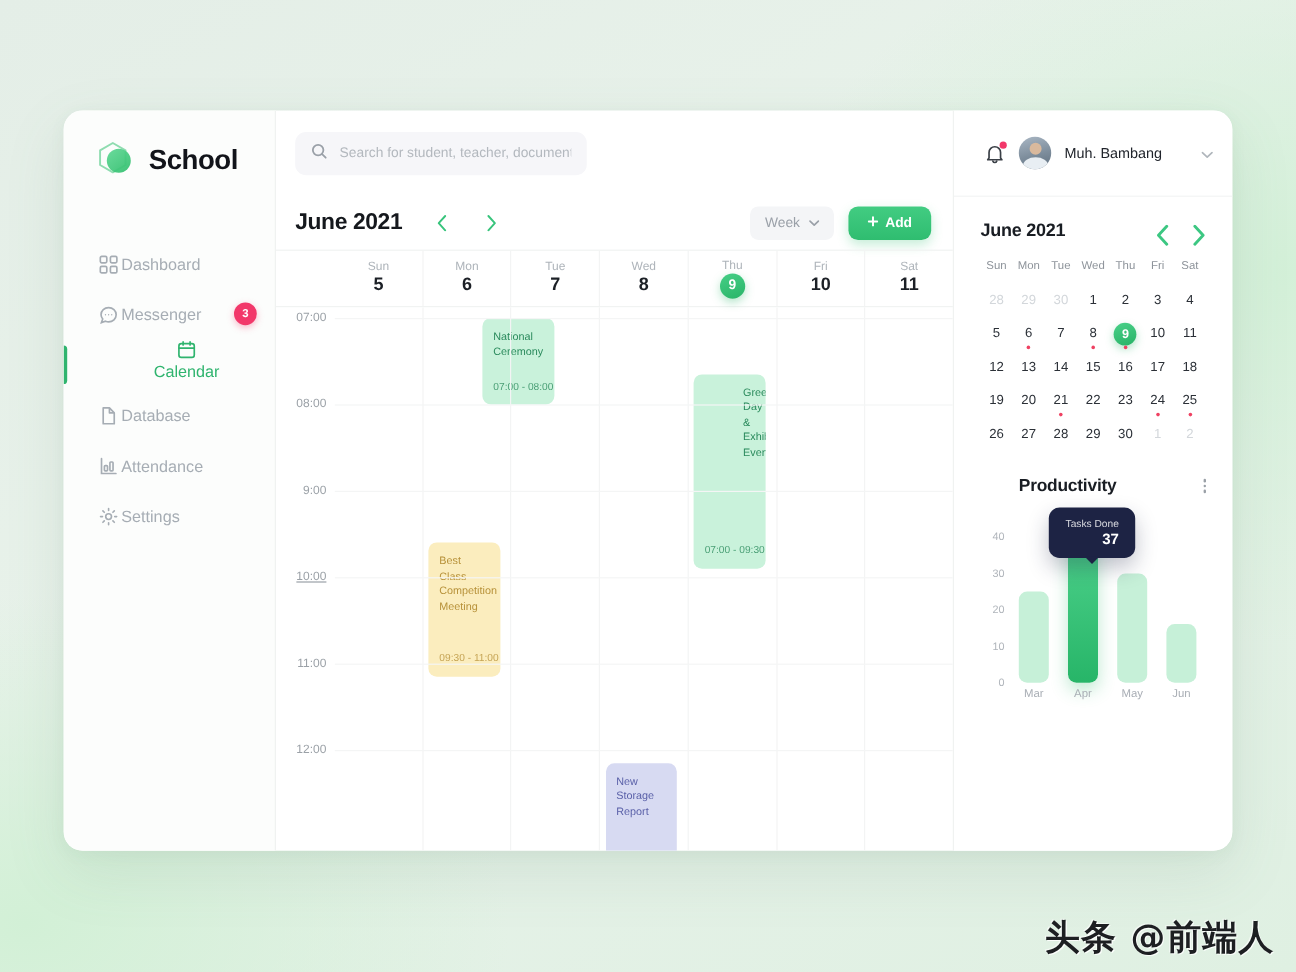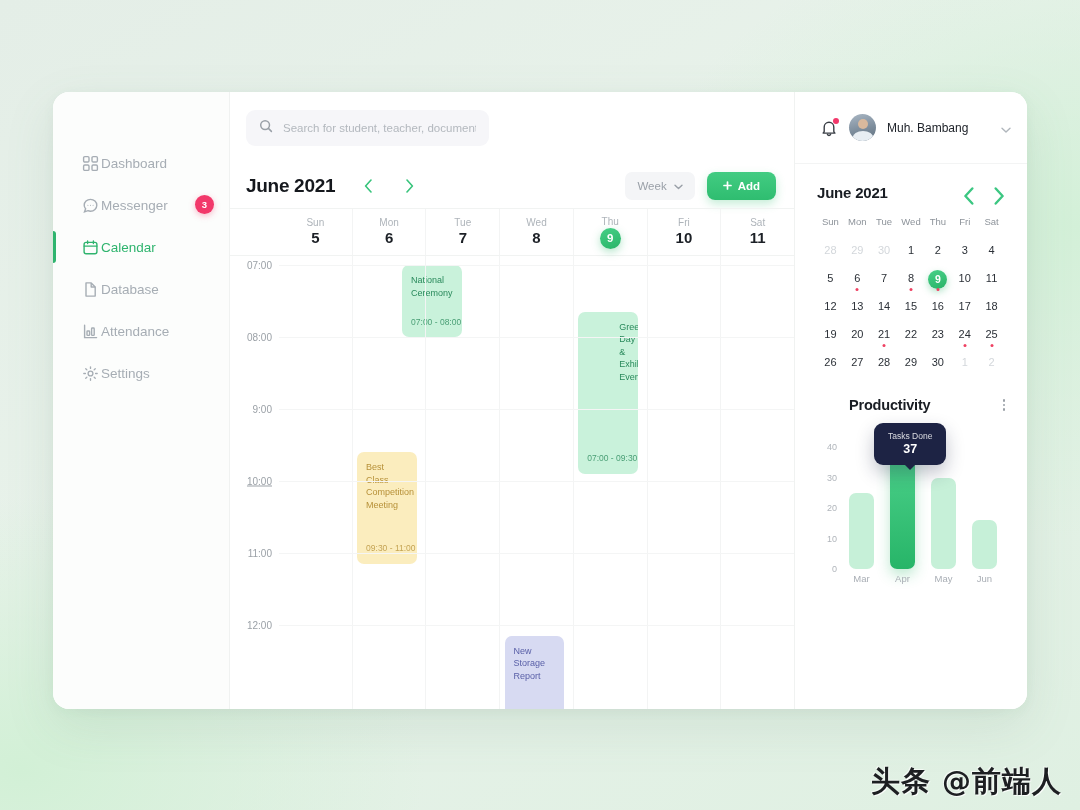--- a/index.html
+++ b/index.html
@@ -55,21 +55,21 @@
   }
 
   #nav { margin-top: 50px; }
   .nav-item {
     display: flex; align-items: center; gap: 2px;
     height: 42px; padding-left: 29px;
     color: #a6adb4; font-size: 13.5px; cursor: pointer;
     position: relative;
   }
   .nav-item .nav-label { white-space: nowrap; }
-  .nav-item.active { color: #2fb46e; font-weight: 500; }
+  .nav-item.active { color: #2fb46e; font-weight: 500; flex-direction: column; }
   .nav-item.active::before {
     content: ""; position: absolute; left: 0; top: 5px;
     width: 3px; height: 32px; border-radius: 0 3px 3px 0;
     background: #2fb46e;
   }
   .nav-icon { width: 17px; height: 17px; flex: 0 0 17px; display: block; }
   .nav-badge {
     position: absolute; left: 142px; top: 11px;
     width: 19px; height: 19px; border-radius: 50%;
     background: #f2386a; color: #fff;
@@ -252,21 +252,21 @@
   .bar-slot { flex: 1 1 0; position: relative; display: flex; justify-content: center; align-items: flex-end; }
   .bar { width: 25px; border-radius: 7px; background: #c6f0d8; }
   .bar.hl { background: linear-gradient(180deg,#4ed28c,#27b568); box-shadow: 0 6px 14px rgba(39,181,104,.3); }
   #x-axis { position: absolute; left: 24px; right: 0; bottom: 0; height: 24px; display: flex; }
   .x-lab { flex: 1 1 0; text-align: center; font-size: 9.5px; color: #a9aeb5; }
 
   #tooltip {
     position: absolute; left: 57px; top: -6px;
     background: #1d2344; color: #fff;
     border-radius: 9px; padding: 7px 14px 8px;
-    text-align: center; box-shadow: 0 8px 18px rgba(29,35,68,.28);
+    text-align: right; box-shadow: 0 8px 18px rgba(29,35,68,.28);
   }
   #tooltip .tt-label { font-size: 8.5px; opacity: .82; line-height: 12px; }
   #tooltip .tt-value { font-size: 12.5px; font-weight: 700; line-height: 15px; }
   #tooltip::after {
     content: ""; position: absolute; left: 50%; bottom: -5px; transform: translateX(-50%);
     border-left: 6px solid transparent; border-right: 6px solid transparent;
     border-top: 6px solid #1d2344;
   }
 
   
@@ -277,20 +277,29 @@
     letter-spacing: 1px;
     text-shadow: 1px 1px 0 rgba(255,255,255,.85), -1px -1px 0 rgba(255,255,255,.6);
   }
 </style>
 </head>
 <body>
 
 <div id="app-window">
 
   <aside id="sidebar">
+    <div id="brand">
+      <span class="logo-mark">
+        <svg class="logo-hex" viewBox="0 0 26 28" fill="none">
+          <path d="M13 1.2 L23.6 7.3 V19.5 L13 25.6 L2.4 19.5 V7.3 Z" stroke="#8fdcb0" stroke-width="1.6" fill="none" stroke-linejoin="round"></path>
+        </svg>
+        <span class="logo-dot"></span>
+      </span>
+      <span id="brand-name">School</span>
+    </div>
 
     <nav id="nav">
       <div class="nav-item">
         <span class="nav-icon">
           <svg viewBox="0 0 17 17" fill="none" stroke="currentColor" stroke-width="1.4">
             <rect x="1.6" y="1.6" width="5.4" height="5.4" rx="1.2"></rect>
             <rect x="10" y="1.6" width="5.4" height="5.4" rx="1.2"></rect>
             <rect x="1.6" y="10" width="5.4" height="5.4" rx="1.2"></rect>
             <rect x="10" y="10" width="5.4" height="5.4" rx="1.2"></rect>
           </svg>

